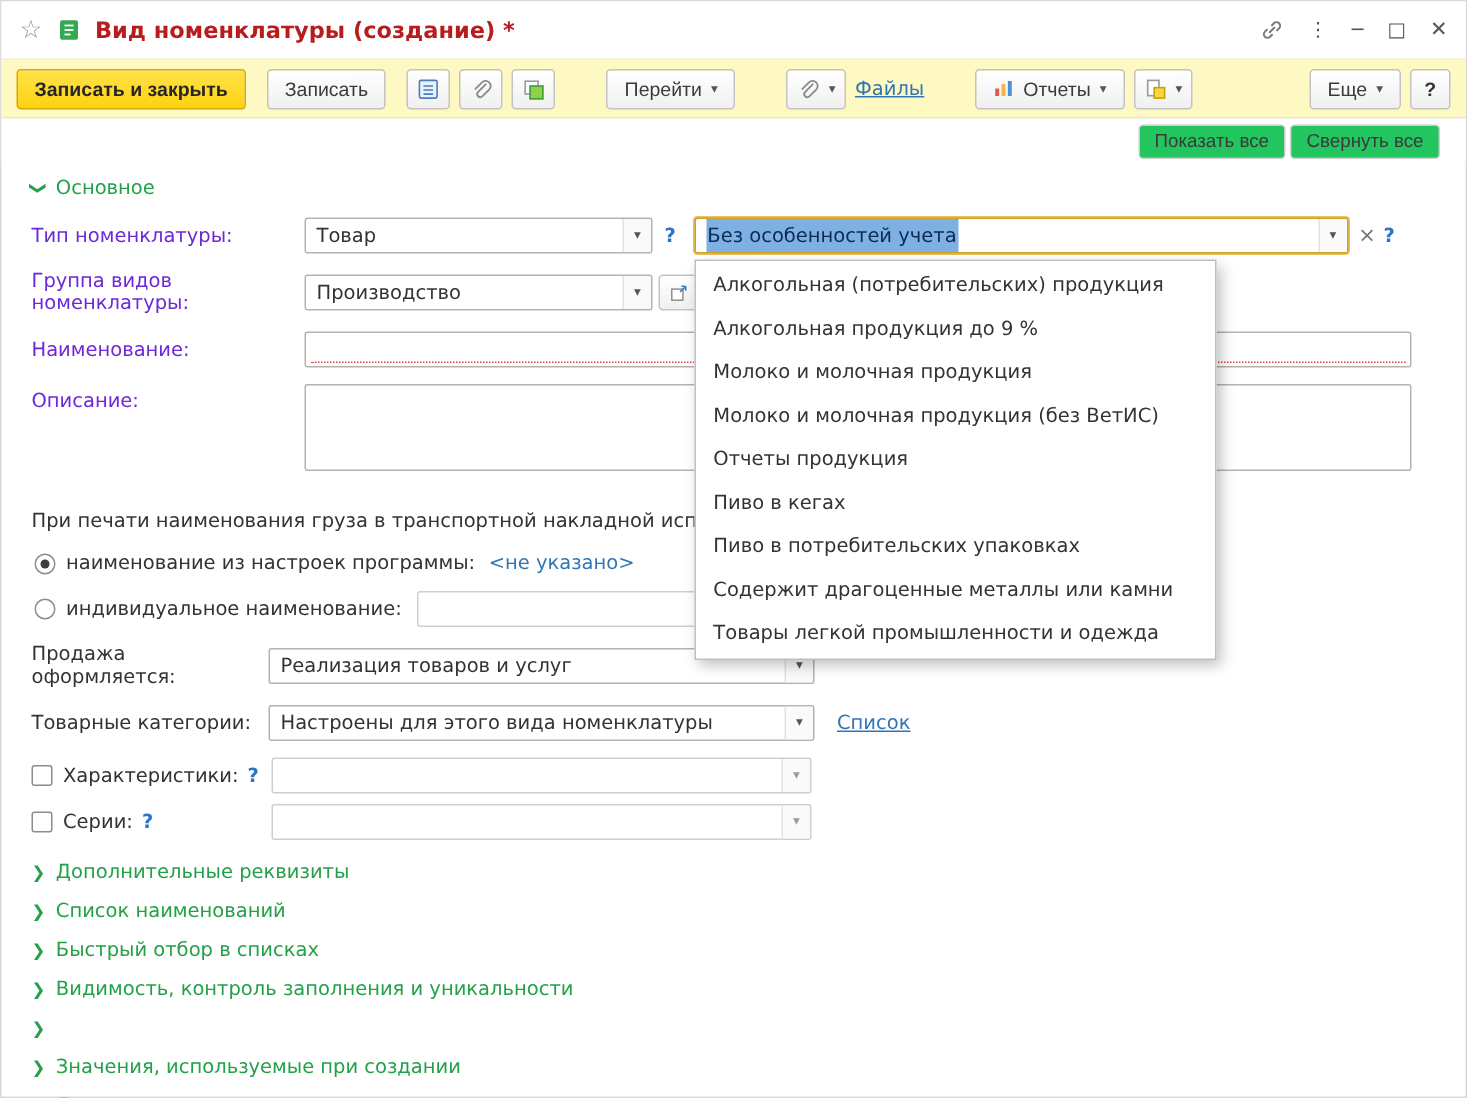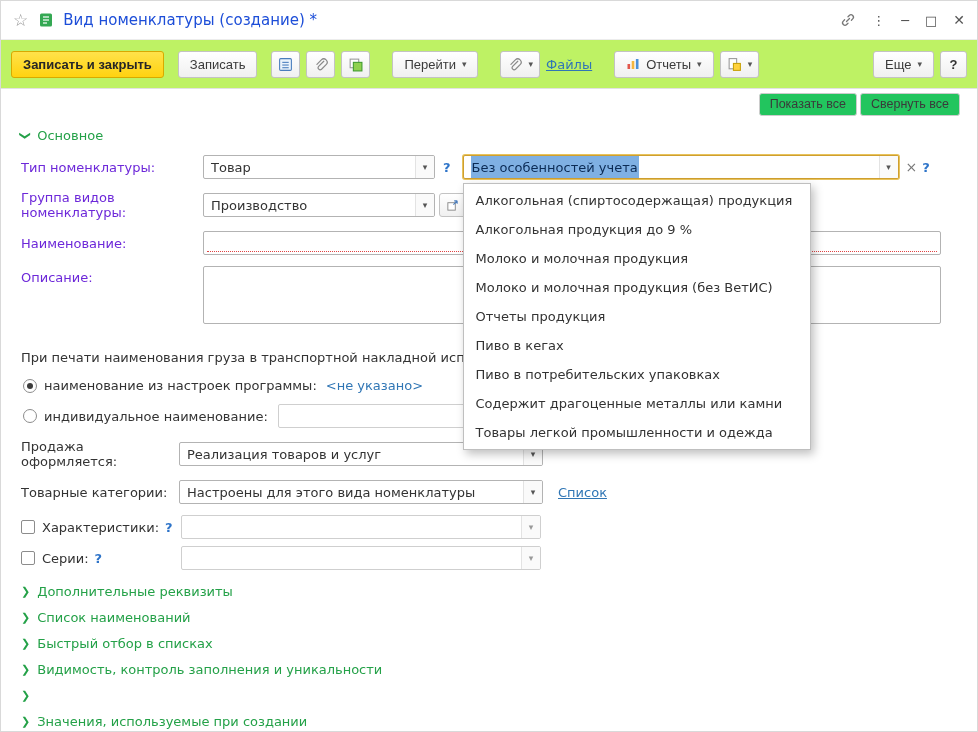--- a/index.html
+++ b/index.html
@@ -10,42 +10,42 @@
     color: #333;
     background: #fff;
     overflow: hidden;
   }
   .window { width: 978px; height: 732px; border: 1px solid #d9d9d9; background: #fff; position: relative; }
 
   
   .titlebar { height: 38px; display: flex; align-items: center; padding: 0 12px; background: #fff; }
   .star { color: #9a9a9a; font-size: 17px; cursor: pointer; }
   .form-icon { margin-left: 10px; display: inline-flex; }
-  .title { margin-left: 9px; font-size: 15px; font-weight: normal; color: #1d4ed8; }
+  .title { margin-left: 9px; font-size: 15px; font-weight: bold; color: #b91c1c; }
   .titlebar-right { margin-left: auto; display: flex; align-items: center; gap: 16px; color: #707070; }
   .ttl-ctl { font-size: 13px; cursor: pointer; color: #555; line-height: 1; }
   .ttl-ctl.close { font-size: 14px; }
 
   
   .toolbar {
-    height: 50px; background: #bef264; border-top: 1px solid #ececec; border-bottom: 1px solid #e2e2e2;
+    height: 40px; background: #fef9c3; border-top: 1px solid #ececec; border-bottom: 1px solid #e2e2e2;
     display: flex; align-items: center; padding: 0 10px; gap: 6px;
   }
   .btn {
     display: inline-flex; align-items: center; gap: 6px; height: 27px;
     background: linear-gradient(#ffffff, #f0f0f0); border: 1px solid #c3c3c3; border-radius: 3px;
     padding: 0 11px; font-size: 13px; color: #3a3a3a; cursor: pointer; white-space: nowrap;
   }
   .btn-primary {
     background: linear-gradient(#ffe24a, #ffd210); border: 1px solid #d8a900; font-weight: 600; color: #262626;
   }
   .icon-btn { padding: 0 6px; }
   .caret { font-size: 9px; color: #555; }
   .link { color: #3076b5; text-decoration: underline; cursor: pointer; }
-  .gap-l { margin-left: 16px; justify-content: center; }
+  .gap-l { margin-left: 28px; justify-content: center; }
   .gap-m { margin-left: 8px; }
   .toolbar-right { margin-left: auto; display: flex; gap: 6px; align-items: center; }
   .help-btn { width: 27px; justify-content: center; font-weight: bold; color: #333; }
 
   
   .viewbar { height: 30px; display: flex; justify-content: flex-end; align-items: center; gap: 3px; padding: 0 17px; background: #fff; }
   .viewbar .btn { height: 23px; background: #22c55e; border-color: #cccccc; padding: 0 10px; font-size: 12.5px; }
 
   
   .form { padding: 6px 20px 0 20px; position: relative; }
@@ -236,21 +236,21 @@
       </div>
       <span class="help">?</span>
 
       <div class="features-wrap">
         <div class="combo focused">
           <span class="sel">Без особенностей учета</span>
           <span class="combo-arrow">▾</span>
         </div>
 
         <div class="dropdown">
-          <div class="dropdown-item">Алкогольная (спиртосодержащая) продукция</div>
+          <div class="dropdown-item">Алкогольная (потребительских) продукция</div>
           <div class="dropdown-item">Алкогольная продукция до 9 %</div>
           <div class="dropdown-item">Молоко и молочная продукция</div>
           <div class="dropdown-item">Молоко и молочная продукция (без ВетИС)</div>
           <div class="dropdown-item">Отчеты продукция</div>
           <div class="dropdown-item">Пиво в кегах</div>
           <div class="dropdown-item">Пиво в потребительских упаковках</div>
           <div class="dropdown-item">Содержит драгоценные металлы или камни</div>
           <div class="dropdown-item">Товары легкой промышленности и одежда</div>
         </div>
       </div>

